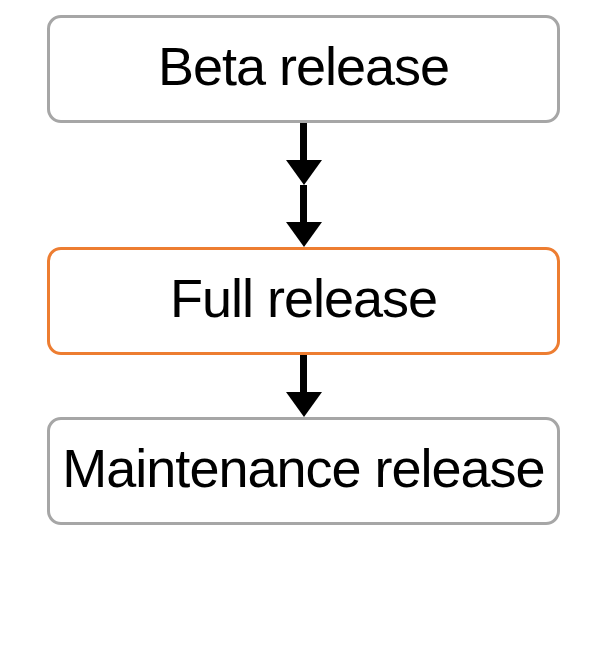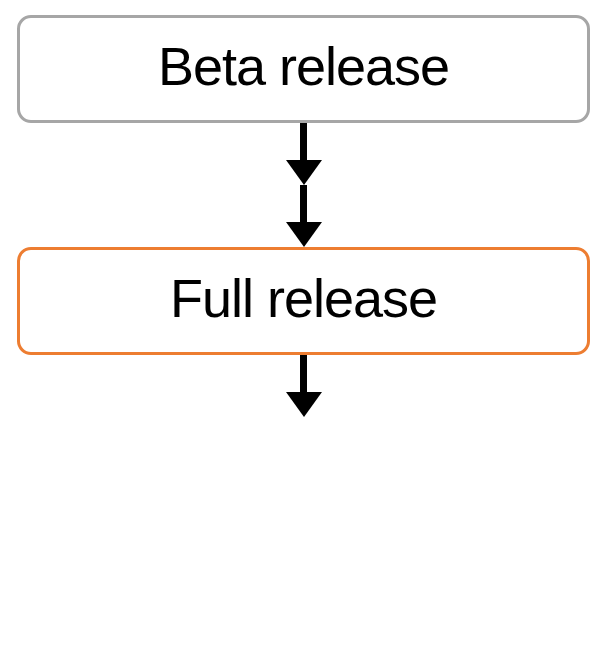--- a/index.html
+++ b/index.html
@@ -13,21 +13,21 @@
     background: var(--background, #ffffff);
     display: flex;
     flex-direction: column;
     align-items: center;
     padding-top: 15px;
     box-sizing: border-box;
     font-family: "Liberation Sans", sans-serif;
     overflow: hidden;
   }
   .node {
-    width: 573px;
+    width: 513px;
     height: 108px;
     box-sizing: border-box;
     border: 3px solid var(--node-border-gray, #a6a6a6);
     border-radius: 14px;
     background: #ffffff;
     display: flex;
     align-items: center;
     justify-content: center;
     flex: 0 0 auto;
   }
@@ -86,14 +86,17 @@
 
   <div class="node" data-accent="orange">
     <span class="label">Full release</span>
   </div>
 
   <div class="connector">
     <div class="shaft"></div>
     <div class="head"></div>
   </div>
 
+  <div class="node" data-accent="gray">
+    <span class="label">Maintenance release</span>
+  </div>
 
 </div>
 
 </body></html>

